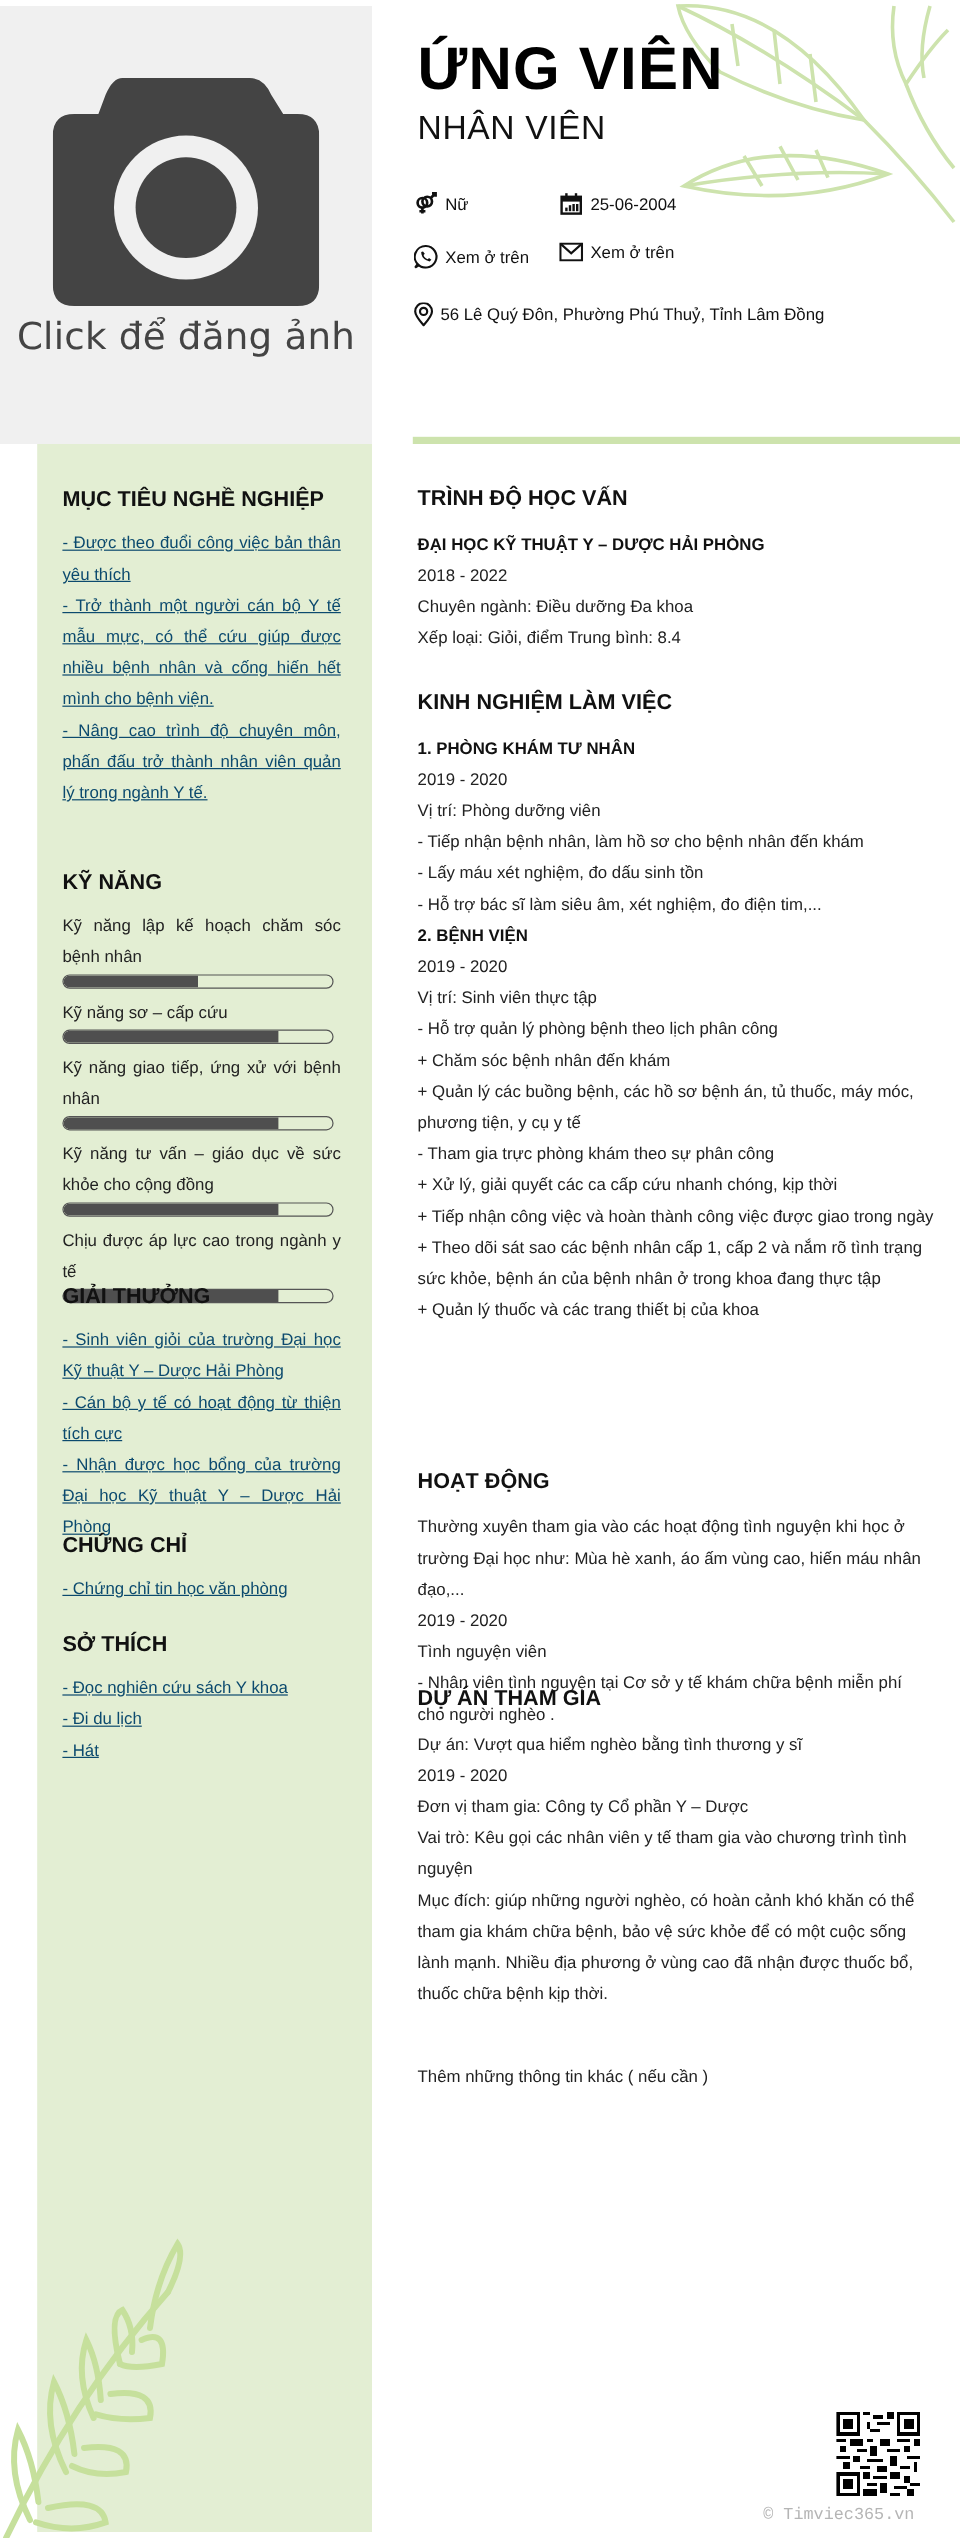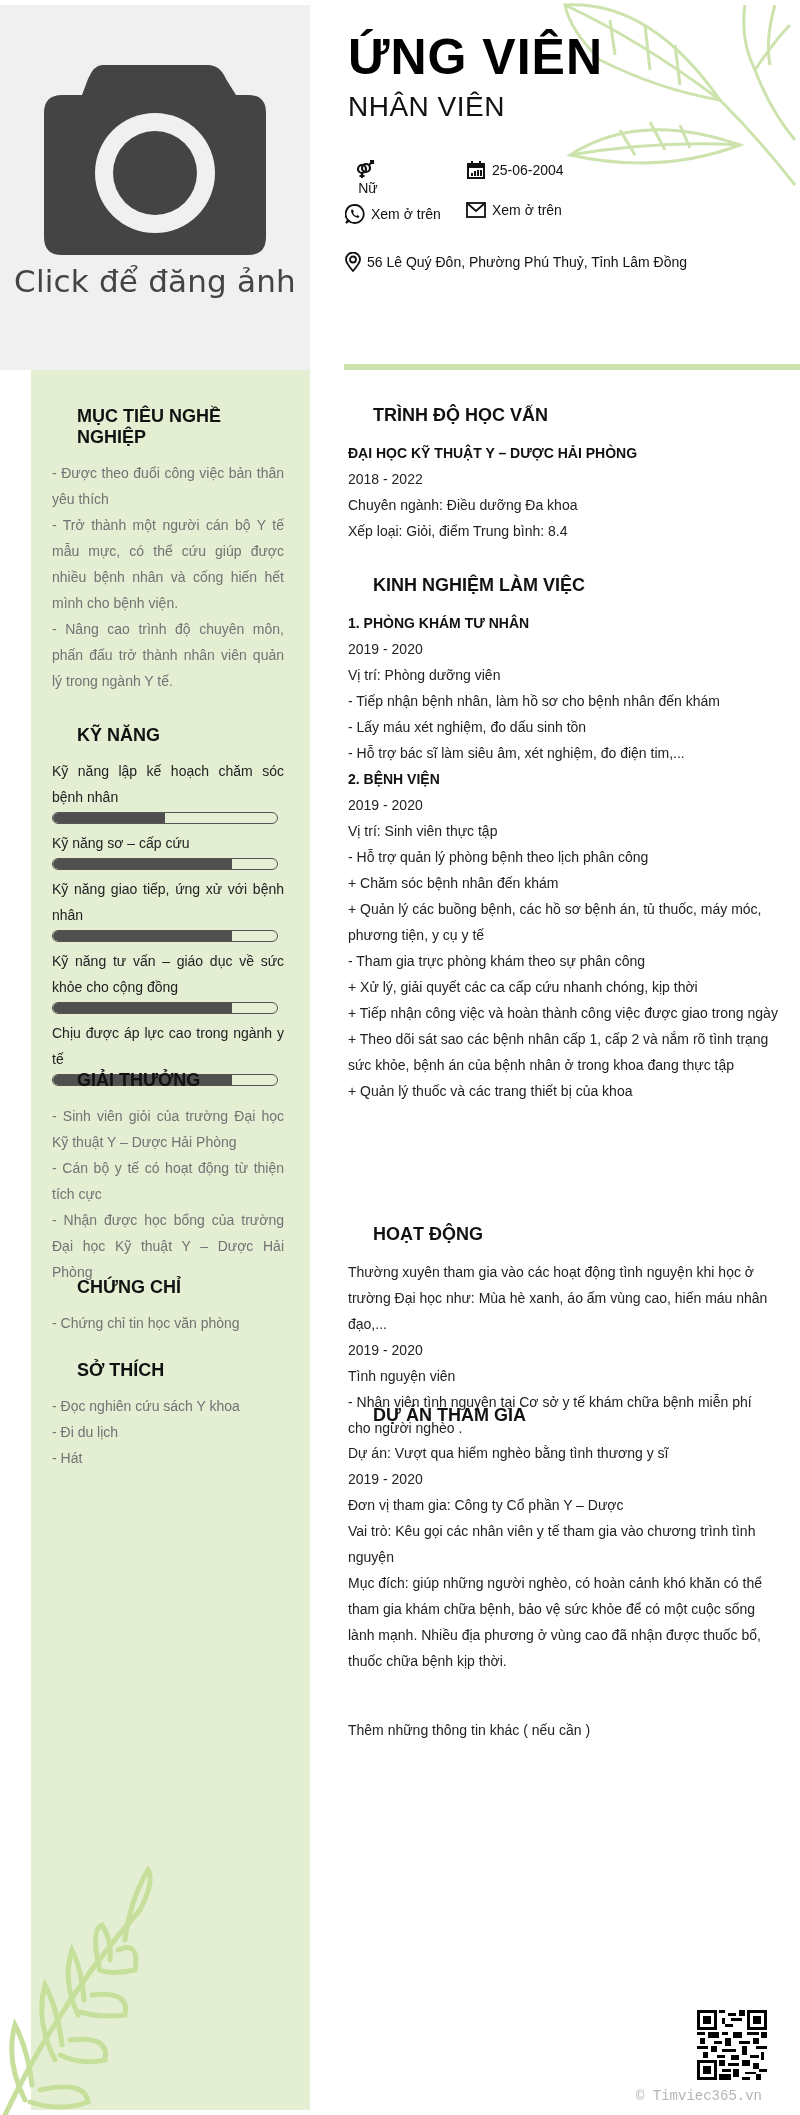--- a/index.html
+++ b/index.html
@@ -16,22 +16,22 @@
 
   .header { position: absolute; left: 348px; top: 30px; width: 440px; }
   .name { font-size: 50px; font-weight: bold; color: #000; line-height: 1.1; letter-spacing: 1px; }
   .title { font-size: 28px; color: #111; margin-top: 6px; letter-spacing: 0.5px; }
   .info-row { position: absolute; display: flex; align-items: center; font-size: 14px; color: #111; }
   .info-row .ico { width: 20px; height: 20px; margin-right: 6px; display: inline-flex; align-items: center; justify-content: center; }
 
   .green-line { position: absolute; left: 344px; top: 364px; width: 456px; height: 6px; background: #cde3ad; }
 
   .lsec { position: absolute; left: 52px; width: 232px; }
-  .sec-title { font-size: 18px; font-weight: bold; color: #111; margin-bottom: 12px; margin-left: 25px; }
-  .ltext { font-size: 14px; line-height: 26px; text-align: justify; color: #737373; }
+  .sec-title { font-size: 18px; font-weight: bold; color: #111; margin-bottom: 12px; }
+  .ltext { font-size: 14px; line-height: 26px; text-align: justify; color: #0c4a6e; text-decoration: underline; }
   .skill-label { font-size: 14px; line-height: 26px; text-align: justify; color: #222; }
   .bar { width: 226px; height: 12px; border: 1px solid #555; border-radius: 7px; background: transparent; margin: 2px 0 6px 0; overflow: hidden; }
   .bar-fill { height: 100%; background: #4f4f4f; border-radius: 6px 0 0 6px; }
 
   .rsec { position: absolute; left: 348px; width: 430px; }
   .rsec .sec-title { margin-bottom: 14px; font-size: 18px; }
   .rtext { font-size: 14px; line-height: 26px; color: #222; }
   .rsub { font-size: 14px; font-weight: bold; line-height: 26px; color: #111; }
   .muted { color: #9aa0a8; }
 
@@ -79,21 +79,21 @@
     <path d="M40 250 Q85 240 88 262 Q60 272 30 262"></path>
     <path d="M25 260 Q5 220 15 185 Q28 210 32 245"></path>
   </g>
 </svg>
 
 <div class="header">
   <div class="name">ỨNG VIÊN</div>
   <div class="title">NHÂN VIÊN</div>
 </div>
 
-<div class="info-row" style="left:355px; top:160px;flex-direction:column;">
+<div class="info-row" style="left:345px; top:160px;">
   <span class="ico">
     <svg width="20" height="20" viewBox="0 0 20 20">
         <g fill="none" stroke="#111" stroke-width="2.2">
           <circle cx="7" cy="9" r="4"></circle>
           <circle cx="11" cy="8" r="4"></circle>
           <path d="M7 13 V18 M4.5 16 H9.5 M14 5 L18 1 M15 1 H18 V4"></path>
         </g>
       </svg>
   </span>
   <span>Nữ</span>

